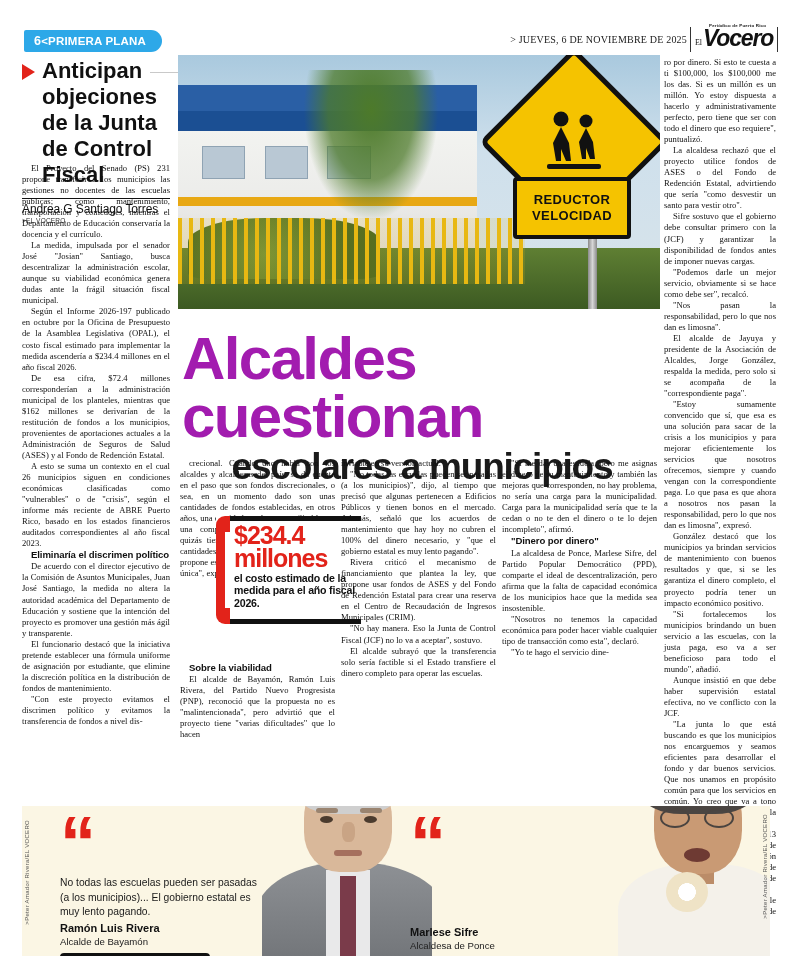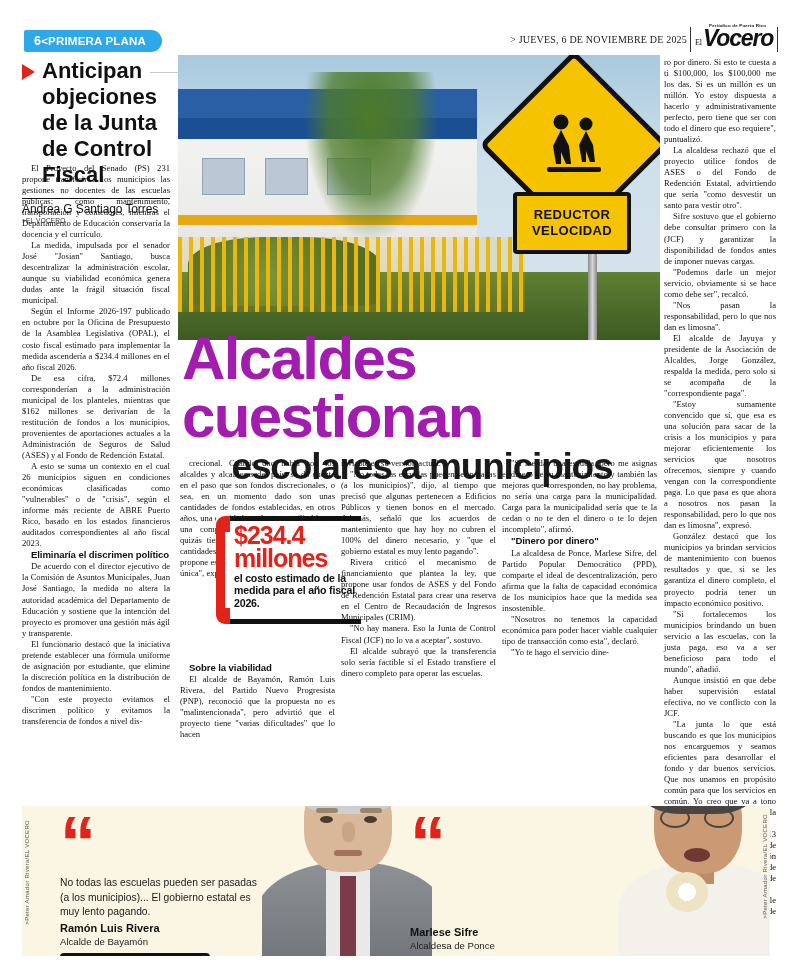--- a/index.html
+++ b/index.html
@@ -81,21 +81,21 @@
     font-family:"Liberation Sans", sans-serif;
     font-weight:normal; font-size:12px; color:#111; letter-spacing:-.1px;
   }
   .byline-org {
     font-family:"Liberation Sans", sans-serif;
     font-size:6.5px; color:#333; letter-spacing:.2px; margin-top:1px;
   }
 
   
   .photo-top {
-    position:absolute; left:178px; top:55px; width:482px; height:285px;
+    position:absolute; left:178px; top:55px; width:482px; height:254px;
     overflow:hidden; background:#6fa3c8;
   }
   .photo-top .sky {
     position:absolute; inset:0;
     background:linear-gradient(#a9c9de 0%, #cfe0ec 38%, #d8e4ea 100%);
   }
   .ph-bldg {
     position:absolute; left:0; top:26%; width:62%; height:52%;
     background:linear-gradient(#f2f3f0 0%, #ececea 55%, #dedddb 100%);
     border-top:10px solid #1b4f93;

